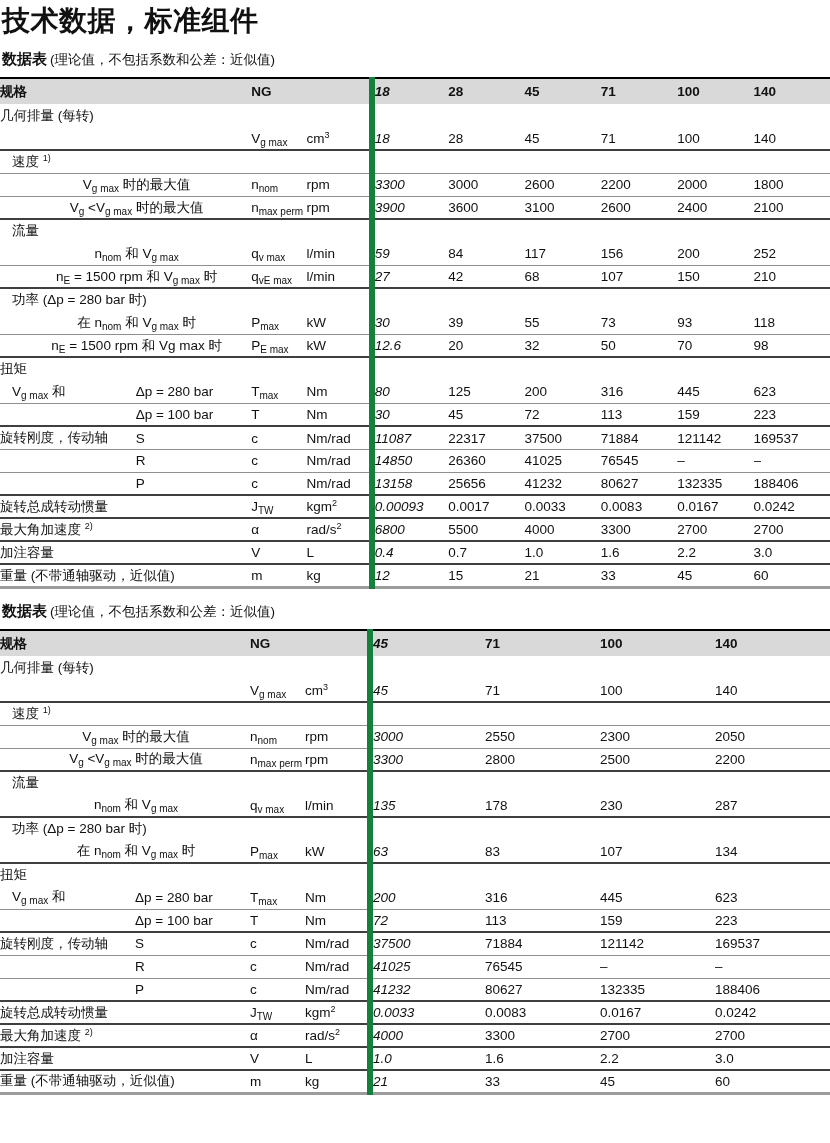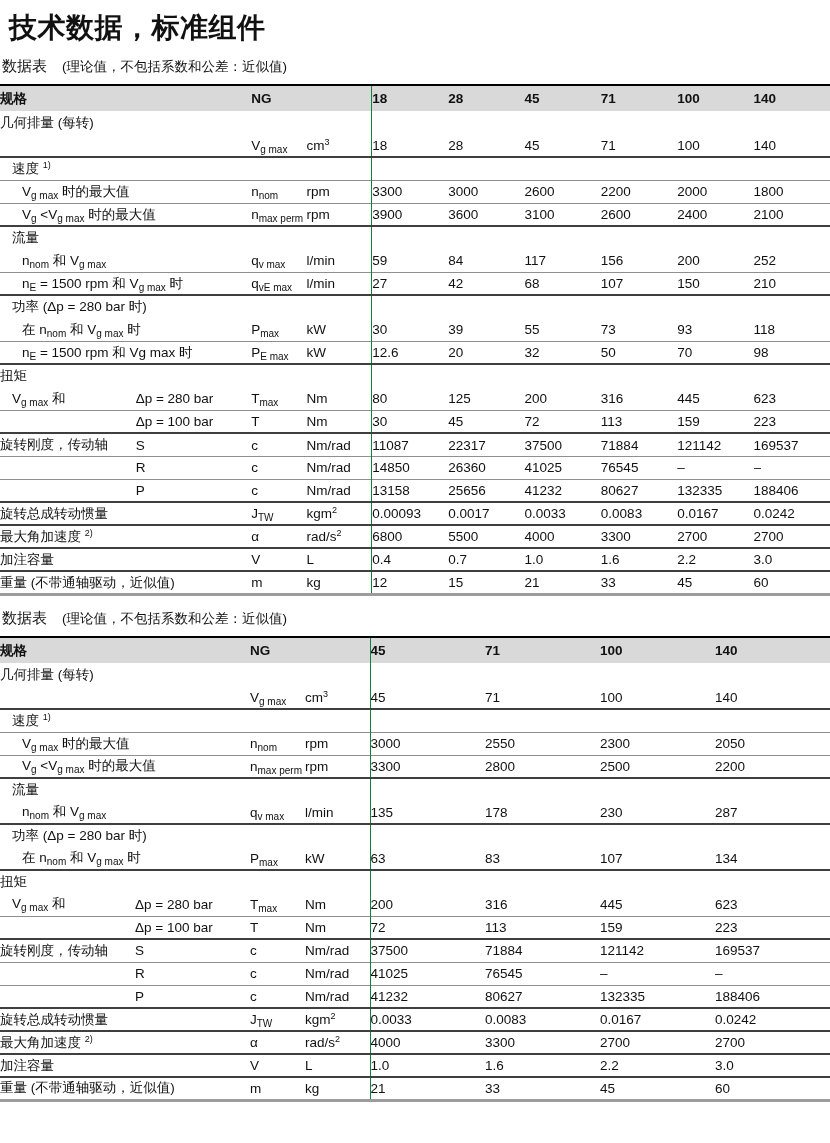--- a/index.html
+++ b/index.html
@@ -13,46 +13,46 @@
   *{box-sizing:border-box;}
   html,body{margin:0;padding:0;}
   body{
     width:830px;height:1143px;overflow:hidden;
     background:#ffffff;color:var(--text);
     font-family:"Liberation Sans","DejaVu Sans",sans-serif;
   }
   .page{width:830px;}
   h1.sec-title{
     font-size:28px;font-weight:bold;line-height:1.15;
-    margin:7px;padding:5px 0 0 2px;letter-spacing:0.5px;
+    margin:0;padding:5px 0 0 2px;letter-spacing:0.5px;
   }
   .subtitle{
     margin:13px 0 9px 2px;font-size:13.5px;line-height:1.2;
   }
-  .subtitle b{font-size:15px;font-weight:normal;margin-right:15px;}
+  .subtitle b{font-size:15px;font-weight:bold;margin-right:3px;}
   table.spec{
     border-collapse:collapse;table-layout:fixed;width:830px;
     font-size:13.5px;
     border-top:2px solid var(--table-top);
     border-bottom:3px solid var(--table-bottom);
   }
   table.spec thead tr{background:var(--header-bg);margin-top:16px;}
   table.spec th, table.spec td{
     padding:0;margin:0;text-align:left;vertical-align:middle;
     height:23px;overflow:hidden;white-space:nowrap;font-weight:normal;
   }
   table.spec thead th{font-weight:bold;height:26px;}
   td.lab.ind0, th.lab{}
   td.lab.ind1{padding-left:12px;margin-top:7px;}
-  td.lab.ind2{padding-left:22px;}
+  td.lab.ind2{padding-left:22px;text-align:center;}
   td.sublab{padding-left:2px;}
   td.sym, th.sym{padding-left:2px;}
   td.unit, th.unit{padding-left:2px;}
   td.val, th.val{padding-left:7px;}
-  td.val.first, th.val.first{border-left:1px solid #15803d;}
+  td.val.first, th.val.first{border-left:6px solid #15803d;font-style:italic;}
   tr.rule-thick td{border-top:2px solid var(--rule-dark);}
   tr.rule-thin td{border-top:1px solid var(--rule-light);}
   sub{font-size:10px;vertical-align:-3px;line-height:0;}
   sup{font-size:9px;vertical-align:5px;line-height:0;}
   .tbl-block{margin-top:0;}
   .tbl-block + .tbl-block{margin-top:9px;}
 </style>
 </head>
 <body>
 

